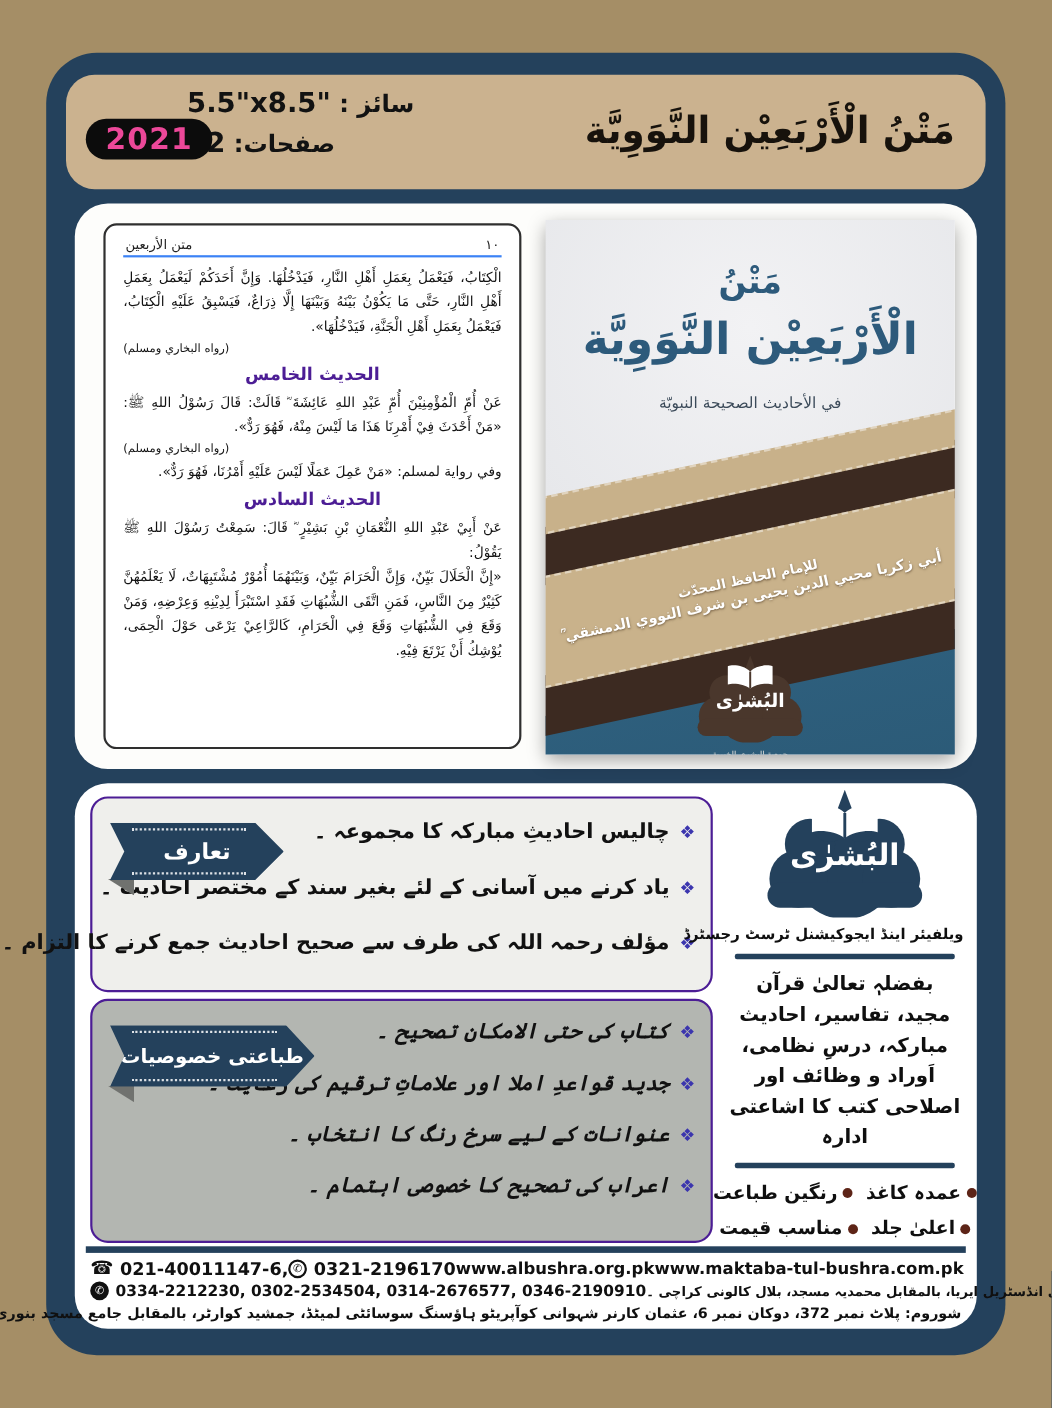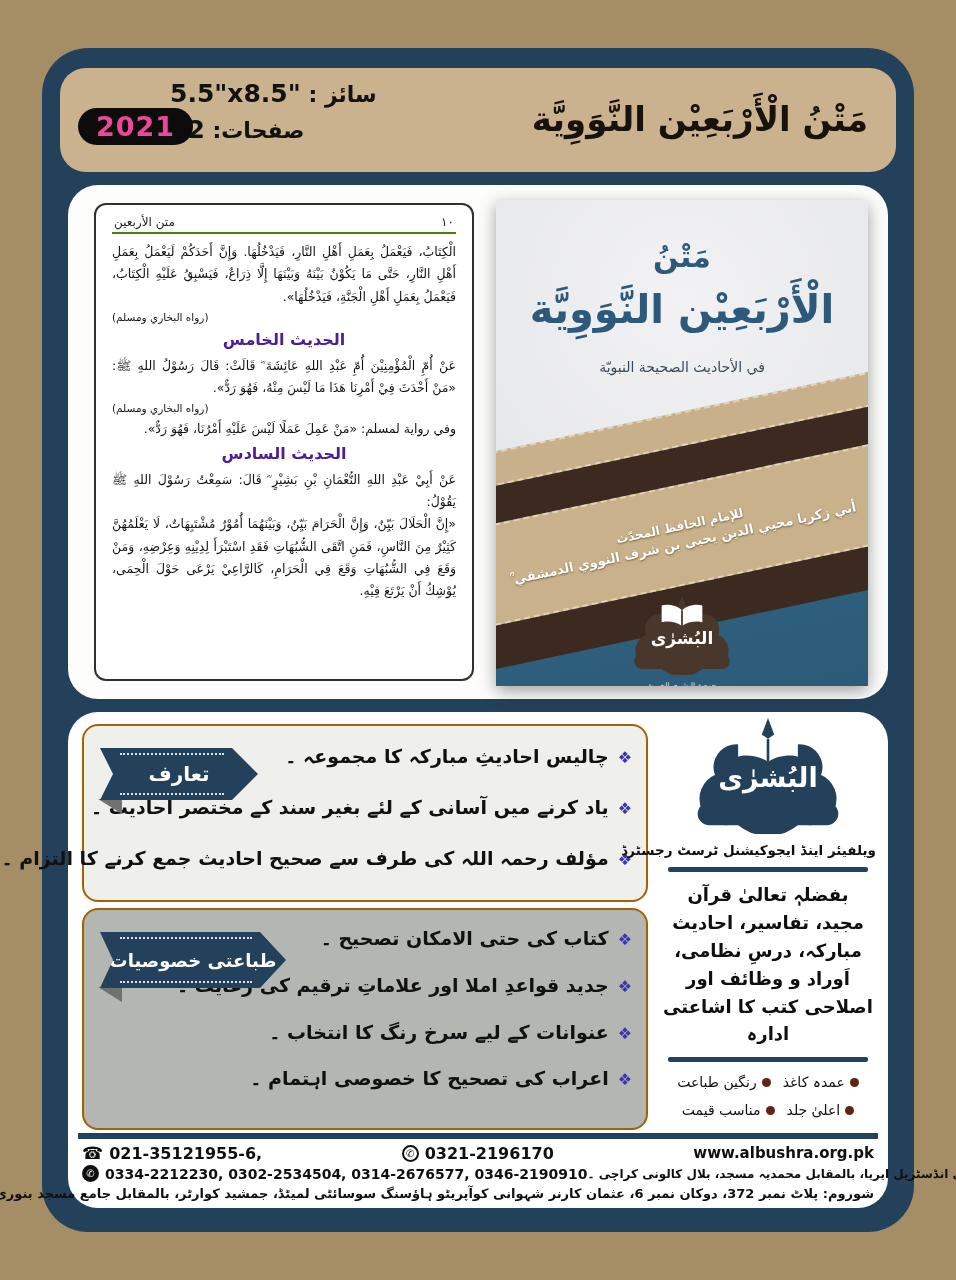--- a/index.html
+++ b/index.html
@@ -22,21 +22,21 @@
   .year-pill{position:absolute;left:18px;top:40px;background:#0c0c0c;color:#ec4899;
     font-weight:700;font-size:27px;padding:3px 18px;border-radius:26px;letter-spacing:1px;}
 
   
   .media{position:absolute;left:26px;top:137px;width:820px;height:514px;
     background:#fdfdfb;border-radius:30px;}
   .scan{position:absolute;left:26px;top:18px;width:380px;height:478px;background:#ffffff;
     border:2px solid #2f2f2f;border-radius:12px;box-sizing:border-box;
     padding:10px 16px 8px;direction:rtl;overflow:hidden;}
   .scan-head{display:flex;direction:ltr;justify-content:space-between;align-items:flex-end;
-    font-size:12px;color:#222;border-bottom:2px solid #4d7c0f;padding:0 2px 3px;}
+    font-size:12px;color:#222;border-bottom:2px solid #3b82f6;padding:0 2px 3px;}
   .scan-body{font-size:12.5px;line-height:1.78;text-align:justify;color:#131313;margin-top:7px;}
   .scan-body p{margin:0;}
   .src-line{font-size:10.5px;text-align:left;margin:1px 0 3px;}
   .hadith-h{color:#4c1d95;font-weight:700;text-align:center;font-size:16px;margin:5px 0;}
 
   
   .cover{position:absolute;left:428px;top:15px;width:372px;height:486px;overflow:hidden;
     background:radial-gradient(circle at 50% 20%, #f2f2f4 0%, #e7e8eb 55%, #d9dadf 100%);
     box-shadow:0 5px 16px rgba(0,0,0,.38);}
   .cover-title{margin-top:34px;text-align:center;color:#2d5a7b;direction:rtl;line-height:1.5;}
@@ -56,29 +56,29 @@
   .author-l2{color:#fff;font-size:13px;font-weight:700;text-shadow:0 1px 2px rgba(60,40,20,.6);margin-top:3px;}
   .cover-logo{position:absolute;left:50%;top:396px;transform:translateX(-50%);
     width:140px;text-align:center;color:#4a372c;z-index:5;}
   .cover-logo .dome-wrap{position:relative;width:120px;margin:0 auto;}
   .cover-logo .logo-word{position:absolute;top:32px;left:0;right:0;color:#fff;font-size:17px;font-weight:700;}
   .cover-logo .logo-sub{color:#efe8e0;font-size:7.5px;line-height:1.5;margin-top:1px;direction:rtl;}
 
   
   .content{position:absolute;left:26px;top:664px;width:820px;height:496px;
     background:#ffffff;border-radius:30px;}
-  .panel{position:absolute;left:14px;width:566px;border:2px solid #a16207;border-radius:16px;box-sizing:border-box;}
+  .panel{position:absolute;left:14px;width:566px;border:2px solid #4c1d95;border-radius:16px;box-sizing:border-box;}
   .panel-intro{top:12px;height:178px;background:#efefec;}
   .panel-print{top:196px;height:222px;background:#b3b6b1;}
   .b-row{direction:rtl;text-align:right;padding-right:14px;font-size:19px;font-weight:700;
     color:#111;white-space:nowrap;line-height:1.3;}
   .b-row .bullet{color:#3b35ae;font-size:16px;margin-left:9px;}
   .panel-intro .b-row{margin-top:26px;}
   .panel-intro .b-row:first-child{margin-top:18px;}
-  .panel-print .b-row{margin-top:22px;}
+  .panel-print .b-row{margin-top:22px;font-style:italic;}
   .panel-print .b-row:first-child{margin-top:16px;}
 
   .ribbon{position:absolute;background:#24415c;color:#fff;display:flex;align-items:center;
     justify-content:center;z-index:6;
     clip-path:polygon(0 0,calc(100% - 26px) 0,100% 50%,calc(100% - 26px) 100%,0 100%,13px 50%);}
   .ribbon::before{content:"";position:absolute;left:20px;right:34px;top:5px;bottom:5px;
     border-top:2px dotted rgba(255,255,255,.85);border-bottom:2px dotted rgba(255,255,255,.85);}
   .r-intro{left:32px;top:36px;width:158px;height:52px;font-size:20px;font-weight:700;}
   .r-print{left:32px;top:220px;width:186px;height:56px;font-size:18px;font-weight:700;white-space:nowrap;}
   .fold{position:absolute;width:24px;height:15px;background:#70726f;
@@ -87,21 +87,21 @@
   .f-print{left:30px;top:275px;}
 
   
   .pub{position:absolute;left:592px;top:6px;width:216px;text-align:center;direction:rtl;color:#0f0f0f;}
   .pub .dome-wrap{position:relative;width:176px;margin:0 auto;}
   .pub .logo-word{position:absolute;top:44px;left:0;right:0;color:#fff;font-size:27px;font-weight:700;}
   .trust{font-size:13.5px;font-weight:700;margin-top:4px;white-space:nowrap;}
   .rule{height:5px;background:#24415c;margin:9px 8px;border-radius:2px;}
   .desc{font-size:18px;font-weight:700;line-height:1.55;padding:0 2px;}
   .feat-row{display:flex;direction:rtl;justify-content:center;gap:12px;margin:12px 0;}
-  .feat{display:flex;align-items:center;gap:5px;font-size:14px;font-weight:400;white-space:nowrap;text-align:center;}
+  .feat{display:flex;align-items:center;gap:5px;font-size:17px;font-weight:700;white-space:nowrap;text-align:center;}
   .dot{width:9px;height:9px;border-radius:50%;background:#5d2417;flex:0 0 auto;}
 
   
   .f-sep{position:absolute;left:10px;right:10px;top:421px;height:6px;background:#24415c;}
   .f-rows{position:absolute;left:14px;right:14px;top:431px;color:#101010;}
   .f1{display:flex;align-items:center;justify-content:space-between;font-weight:700;font-size:16px;}
   .f1 .grp{display:flex;align-items:center;gap:6px;white-space:nowrap;}
   .webs{display:flex;gap:0;white-space:nowrap;font-size:15px;}
   .icon-phone{font-size:17px;}
   .circ{display:inline-flex;width:17px;height:17px;border:2px solid #101010;border-radius:50%;
@@ -270,28 +270,29 @@
           <span>مناسب قیمت</span>
         </div>
       </div>
     </div>
 
     <div class="f-sep"></div>
     <div class="f-rows">
       <div class="f1">
         <span class="grp">
           <span class="icon-phone">☎</span>
-          <span>021-35121955-6,</span>
+          <span>021-40011147-6,</span>
         </span>
         <span class="grp">
           <span class="circ">✆</span>
           <span>0321-2196170</span>
         </span>
         <span class="webs">
           <span>www.albushra.org.pk</span>
+          <span>www.maktaba-tul-bushra.com.pk</span>
         </span>
       </div>
       <div class="f2">
         <span class="f2-left">
           <span class="circ circ-filled">✆</span>
           <span>0334-2212230, 0302-2534504, 0314-2676577, 0346-2190910</span>
         </span>
         <span class="f2-right">برائے خط و کتابت: 2/ 9 سیکٹر 17، کورنگی انڈسٹریل ایریا، بالمقابل محمدیہ مسجد، بلال کالونی کراچی ۔</span>
       </div>
       <div class="f3">شوروم: پلاٹ نمبر 372، دوکان نمبر 6، عثمان کارنر شہوانی کوآپریٹو ہاؤسنگ سوسائٹی لمیٹڈ، جمشید کوارٹر، بالمقابل جامع مسجد بنوری ٹاؤن، جمشید روڈ کراچی ۔</div>

